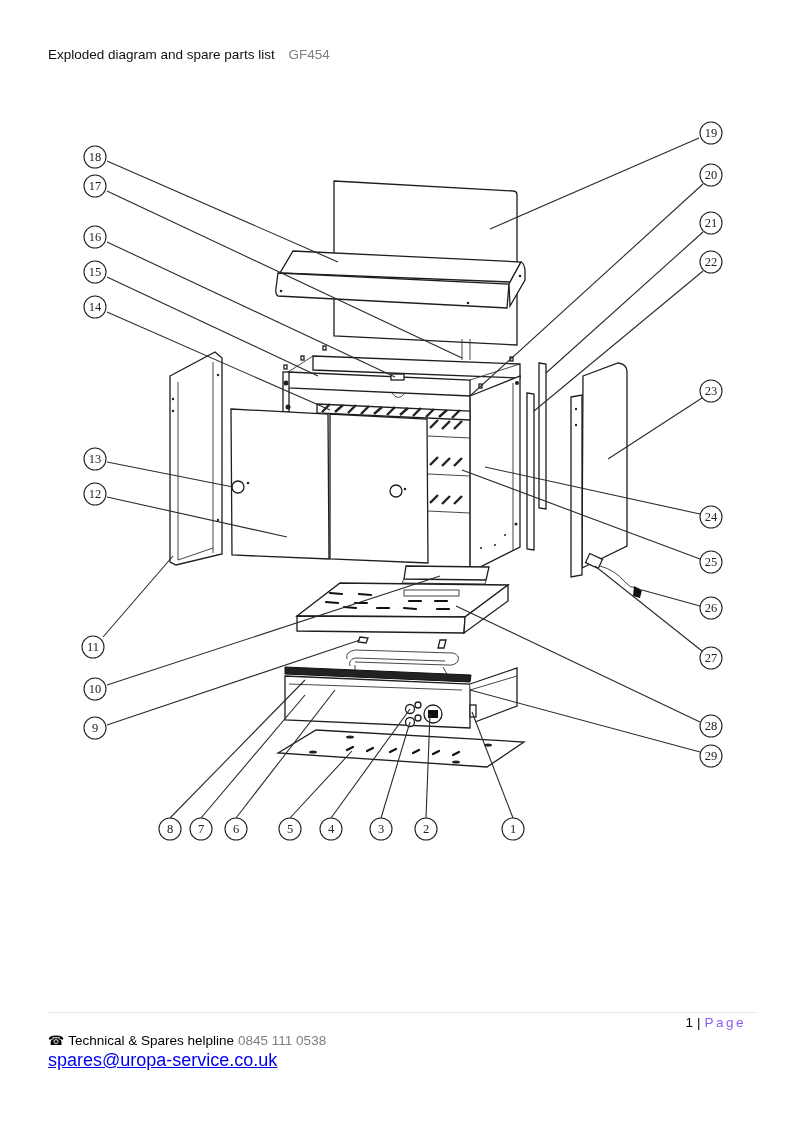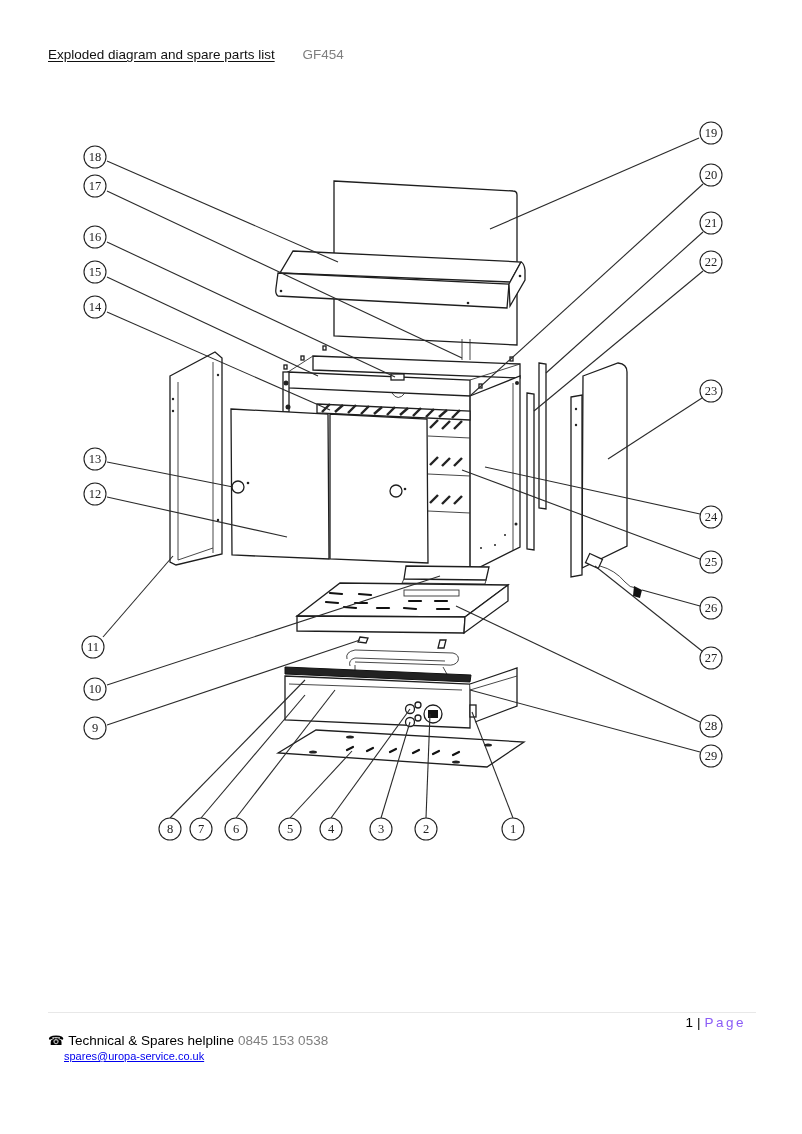--- a/index.html
+++ b/index.html
@@ -1,32 +1,32 @@
 <!DOCTYPE html>
 <html><head>
   <meta charset="utf-8">
   <style>
     html, body { margin: 0; padding: 0; background: #ffffff; }
     body { width: 802px; height: 1134px; position: relative; overflow: hidden;
            font-family: "Liberation Sans", sans-serif; color: #000; }
     .header { position: absolute; left: 48px; top: 47px; font-size: 13.5px; white-space: nowrap; }
-    .header .title { text-decoration: underline; text-underline-offset: 2px; color: #111; }
-    .header .model { color: #7f7f7f; margin-left: 24px; }
+    .header .title { text-underline-offset: 2px; color: #111; }
+    .header .model { color: #7f7f7f; margin-left: 10px; }
     .diagram { position: absolute; left: 0; top: 0; width: 802px; height: 1134px; }
     .diagram svg { position: absolute; left: 0; top: 0; }
     .callout text { font-family: "Liberation Serif", serif; font-size: 12.5px; fill: #222; }
     .footer-rule { position: absolute; left: 48px; top: 1012px; width: 708px; height: 1px; background: #e8e8e8; }
     .page-num { position: absolute; right: 56px; top: 1015px; font-size: 13.5px; white-space: nowrap; }
     .page-num .num { color: #000; }
     .page-num .sep { color: #000; margin: 0 4px; }
     .page-num .word { color: #8b5cf6; letter-spacing: 2.5px; }
     .helpline { position: absolute; left: 48px; top: 1033px; font-size: 13.5px; white-space: nowrap; }
     .helpline .phone-icon { font-size: 13px; margin-right: 4px; }
     .helpline .num { color: #7f7f7f; margin-left: 4px; }
-    .email { position: absolute; left: 64px; top: 1050px; font-size: 11px; color: #0000ee; text-decoration: underline; }
+    .email { position: absolute; left: 48px; top: 1050px; font-size: 18px; color: #0000ee; text-decoration: underline; }
     .line { stroke: #2b2b2b; stroke-width: 1.1; fill: none; }
     .part { stroke: #1e1e1e; stroke-width: 1.3; fill: #fff; }
     .part-thin { stroke: #333; stroke-width: 0.9; fill: none; }
     .rack { stroke: #222; stroke-width: 2.4; }
     .slot { stroke: #111; stroke-width: 2.2; stroke-linecap: round; }
   </style>
 </head>
 <body>
 
 <div class="header">
@@ -370,15 +370,15 @@
         </g>
       </g>
   </svg>
 </div>
 
 <div class="footer-rule"></div>
 <div class="page-num">
   <span class="num">1</span><span class="sep">|</span><span class="word">Page</span>
 </div>
 <div class="helpline">
-  <span class="phone-icon">☎</span><span>Technical &amp; Spares helpline</span><span class="num">0845 153 0538</span>
+  <span class="phone-icon">☎</span><span>Technical &amp; Spares helpline</span><span class="num">0845 111 0538</span>
 </div>
 <a class="email" href="mailto:spares@uropa-service.co.uk">spares@uropa-service.co.uk</a>
 
 </body></html>

